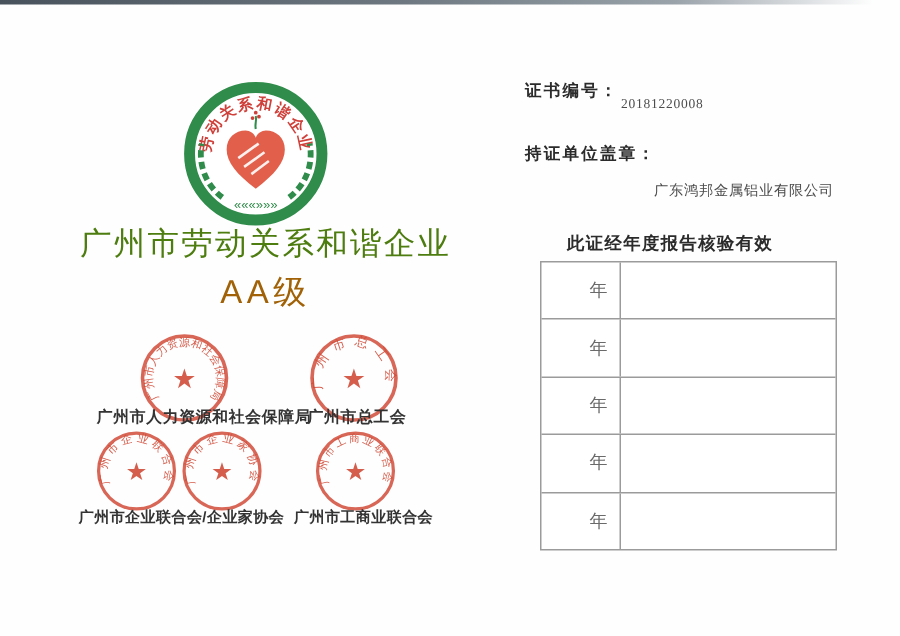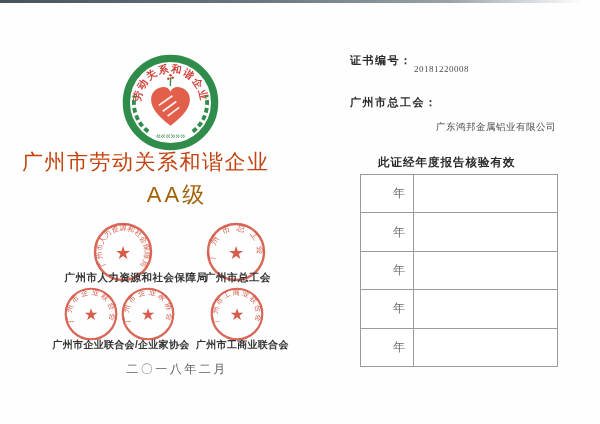--- a/index.html
+++ b/index.html
@@ -7,22 +7,22 @@
     position:relative;width:600px;height:424px;background:#fefefe;
     font-family:"Liberation Sans",sans-serif;overflow:hidden;margin:0 auto;
   }
   .scan-edge{
     position:absolute;left:0;top:0;width:100%;height:3px;
     background:linear-gradient(to right,#47525c 0%,#6d7880 45%,#9aa3aa 75%,rgba(220,224,228,0) 97%);
   }
   
   .logo-wrap{position:absolute;left:122px;top:54px;width:97px;height:97px;}
   .cert-title{
-    position:absolute;left:22px;top:148px;width:310px;text-align:left;
-    font-size:21px;font-weight:500;color:#c2410c;letter-spacing:1.5px;white-space:nowrap;
+    position:absolute;left:22px;top:148px;width:310px;text-align:center;
+    font-size:21px;font-weight:500;color:#4d7c0f;letter-spacing:1.5px;white-space:nowrap;
   }
   .cert-grade{
     position:absolute;left:22px;top:180px;width:310px;text-align:center;
     font-size:22px;font-weight:500;color:#a16207;letter-spacing:3px;
   }
   .seal{position:absolute;}
   .seal svg{display:block;width:100%;height:100%;}
   .issuer-label{
     position:absolute;text-align:center;font-weight:bold;color:#333;white-space:nowrap;
   }
@@ -161,26 +161,25 @@
       <text font-size="9.2" letter-spacing="2" fill="#d14c39" opacity="0.9">
         <textPath href="#arc5" startOffset="50%" text-anchor="middle">广州市工商业联合会</textPath>
       </text>
       <text x="36" y="44" font-size="21" fill="#d14c39" text-anchor="middle" opacity="0.9">★</text>
     </svg>
   </div>
 
   <div class="issuer-label lbl-row2" style="left:44px;width:154px;">广州市企业联合会/企业家协会</div>
   <div class="issuer-label lbl-row2" style="left:196px;width:88px;">广州市工商业联合会</div>
 
-  <div class="issue-date">二〇一八年二月</div>
 
   <div class="field-label cert-no-label">证书编号：</div>
   <div class="field-value cert-no-value">20181220008</div>
 
-  <div class="field-label holder-label">广州市总工会：</div>
+  <div class="field-label holder-label">持证单位盖章：</div>
   <div class="field-value holder-value">广东鸿邦金属铝业有限公司</div>
 
   <div class="field-label table-title">此证经年度报告核验有效</div>
 
   <div class="verify-table">
     <div class="vrow">
       <div class="vcell-year">年</div>
       <div class="vcell-blank"></div>
     </div>
     <div class="vrow">

